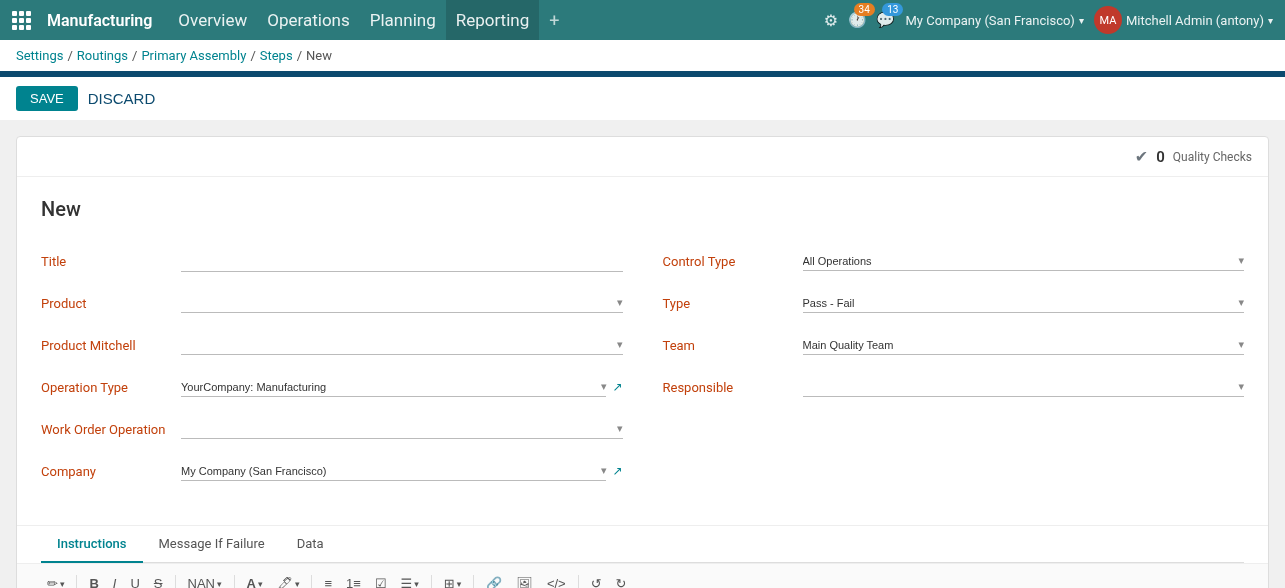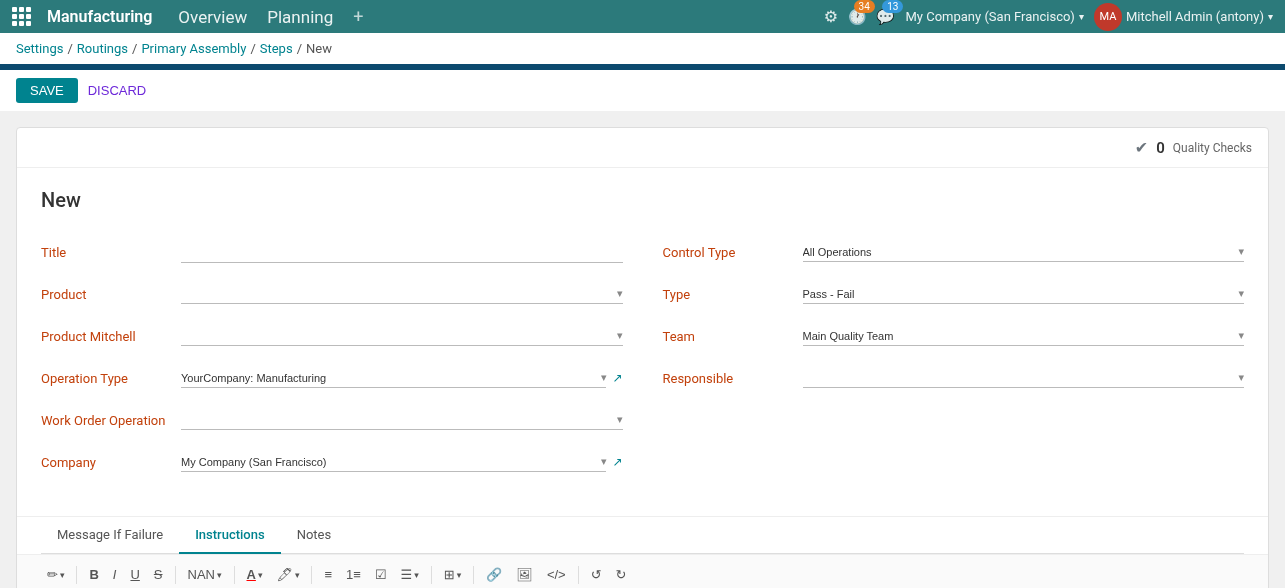--- a/index.html
+++ b/index.html
@@ -1,19 +1,19 @@
 <!DOCTYPE html>
 <html><head>
   <meta charset="utf-8">
   <style>
     * { box-sizing: border-box; margin: 0; padding: 0; }
     body { font-family: -apple-system, BlinkMacSystemFont, 'Segoe UI', Roboto, sans-serif; font-size: 13px; background: #f0f0f0; color: #333; }
 
     
-    .topnav { background: #2c7a7b; display: flex; align-items: center; padding: 4px 12px; height: 33px; color: #fff; }
+    .topnav { background: #2c7a7b; display: flex; align-items: center; padding: 4px 12px; height: 40px; color: #fff; }
     .topnav-grid { display: flex; align-items: center; justify-content: space-between; width: 100%; }
     .topnav-left { display: flex; align-items: center; gap: 16px; }
     .topnav-apps { display: flex; align-items: center; gap: 4px; cursor: pointer; }
     .grid-icon { display: grid; grid-template-columns: repeat(3,5px); gap: 2px; }
     .grid-icon span { width: 5px; height: 5px; background: #fff; border-radius: 1px; }
     .topnav-title { font-size: 16px; font-weight: 600; color: #fff; }
     .topnav-menu { display: flex; align-items: center; gap: 0; }
     .topnav-menu a { color: rgba(255,255,255,0.9); text-decoration: none; padding: 0 10px; font-size: 17px; height: 40px; display: flex; align-items: center; }
     .topnav-menu a:hover, .topnav-menu a.active { background: rgba(0,0,0,0.15); }
     .topnav-right { display: flex; align-items: center; gap: 10px; }
@@ -24,21 +24,21 @@
 
     
     .breadcrumb { padding: 8px 16px; font-size: 13px; display: flex; align-items: center; gap: 4px; background: #fff; border-bottom: 6px solid #0c4a6e; }
     .breadcrumb a { color: #00838f; text-decoration: none; }
     .breadcrumb span { color: #555; }
     .breadcrumb .current { color: #555; }
 
     
     .toolbar { padding: 8px 16px; background: #fff; display: flex; align-items: center; }
     .btn-save { background: #00838f; color: #fff; border: none; padding: 5px 14px; border-radius: 3px; cursor: pointer; font-size: 13px; font-weight: 500; }
-    .btn-discard { background: transparent; color: #6d28d9; border: none; padding: 5px 10px; cursor: pointer; font-size: 13px; font-weight: 500; }
+    .btn-discard { background: transparent; color: #0c4a6e; border: none; padding: 5px 10px; cursor: pointer; font-size: 15px; font-weight: 500; }
 
     
     .main-wrap { padding: 16px; }
     .form-card { background: #fff; border: 1px solid #ddd; border-radius: 4px; }
     .form-card-header { display: flex; justify-content: flex-end; align-items: center; padding: 10px 16px; border-bottom: 1px solid #eee; }
     .quality-checks-btn { display: flex; align-items: center; gap: 8px; cursor: pointer; color: #555; font-size: 13px; }
     .quality-checks-btn .check-icon { color: #6c757d; font-size: 16px; }
     .qc-count { font-size: 15px; font-weight: 600; color: #333; }
     .qc-label { color: #666; font-size: 12px; }
 
@@ -91,21 +91,23 @@
             <span></span>
             <span></span>
           <span></span>
             <span></span>
             <span></span>
         </div>
       </div>
       <span class="topnav-title">Manufacturing</span>
       <div class="topnav-menu">
         <a href="#">Overview</a>
+        <a href="#">Operations</a>
         <a href="#">Planning</a>
+        <a href="#" class="active">Reporting</a>
         <a href="#" style="font-size:18px; color:rgba(255,255,255,0.7);">+</a>
       </div>
     </div>
     <div class="topnav-right">
       <div class="notif-wrap">
         <span style="color:rgba(255,255,255,0.85); font-size:16px;">⚙</span>
       </div>
       <div class="notif-wrap">
         <span style="color:rgba(255,255,255,0.85); font-size:15px;">🕐</span>
         <span class="badge">34</span>
@@ -263,23 +265,23 @@
               </div>
             </div>
           </div>
         </div>
 
       </div>
     </div>
 
     <div class="tabs-wrap">
       <div class="tabs">
+        <div class="tab active">Instructions</div>
         <div class="tab">Message If Failure</div>
-        <div class="tab active">Instructions</div>
-        <div class="tab">Notes</div>
+        <div class="tab">Data</div>
       </div>
     </div>
 
     <div class="editor-toolbar">
       <button class="ed-btn">
         <span>✏</span>
         <span style="font-size:9px;">▾</span>
       </button>
       <div class="ed-sep"></div>
       <button class="ed-btn ed-bold">B</button>

